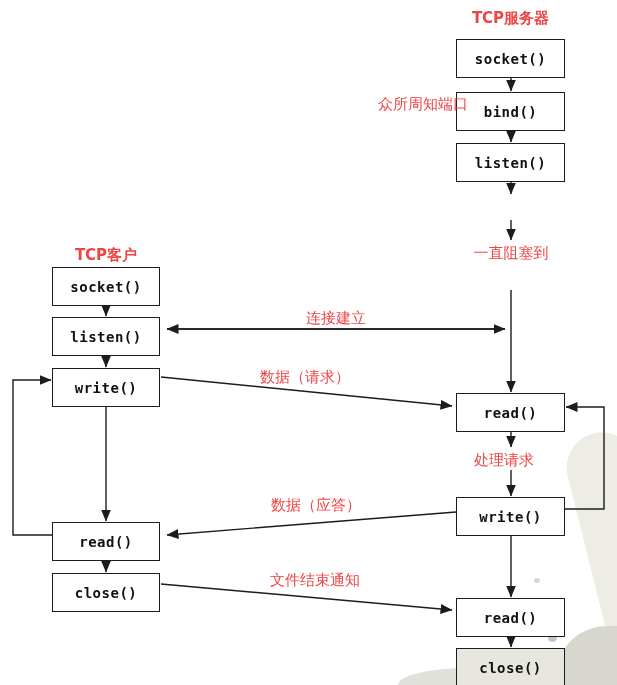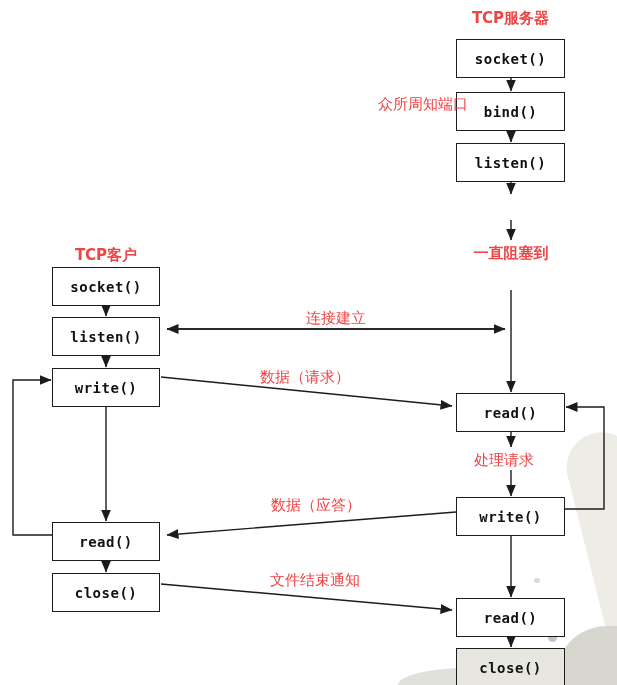--- a/index.html
+++ b/index.html
@@ -88,21 +88,21 @@
   <div class="box" style="left:456px;top:39px;">socket()</div>
   <div class="box" style="left:456px;top:92px;">bind()</div>
   <div class="box" style="left:456px;top:143px;">listen()</div>
   <div class="box" style="left:456px;top:393px;">read()</div>
   <div class="box" style="left:456px;top:497px;">write()</div>
   <div class="box" style="left:456px;top:598px;">read()</div>
   <div class="box gray" style="left:456px;top:648px;">close()</div>
 
   <div class="lbl right" style="left:360px;top:96px;width:92px;margin-left:16px;">众所周知端口</div>
 
-  <div class="lbl center" style="left:446px;top:245px;width:130px;font-weight:bold;">一直阻塞到</div>
+  <div class="lbl center" style="left:446px;top:245px;width:130px;">一直阻塞到</div>
 
   <div class="lbl center" style="left:449px;top:452px;width:110px;">处理请求</div>
 
   <div class="lbl center title" style="left:52px;top:247px;width:108px;">TCP客户</div>
 
   <div class="box client" style="left:52px;top:267px;">socket()</div>
   <div class="box client" style="left:52px;top:317px;">listen()</div>
   <div class="box client" style="left:52px;top:368px;">write()</div>
   <div class="box client" style="left:52px;top:522px;">read()</div>
   <div class="box client" style="left:52px;top:573px;">close()</div>

